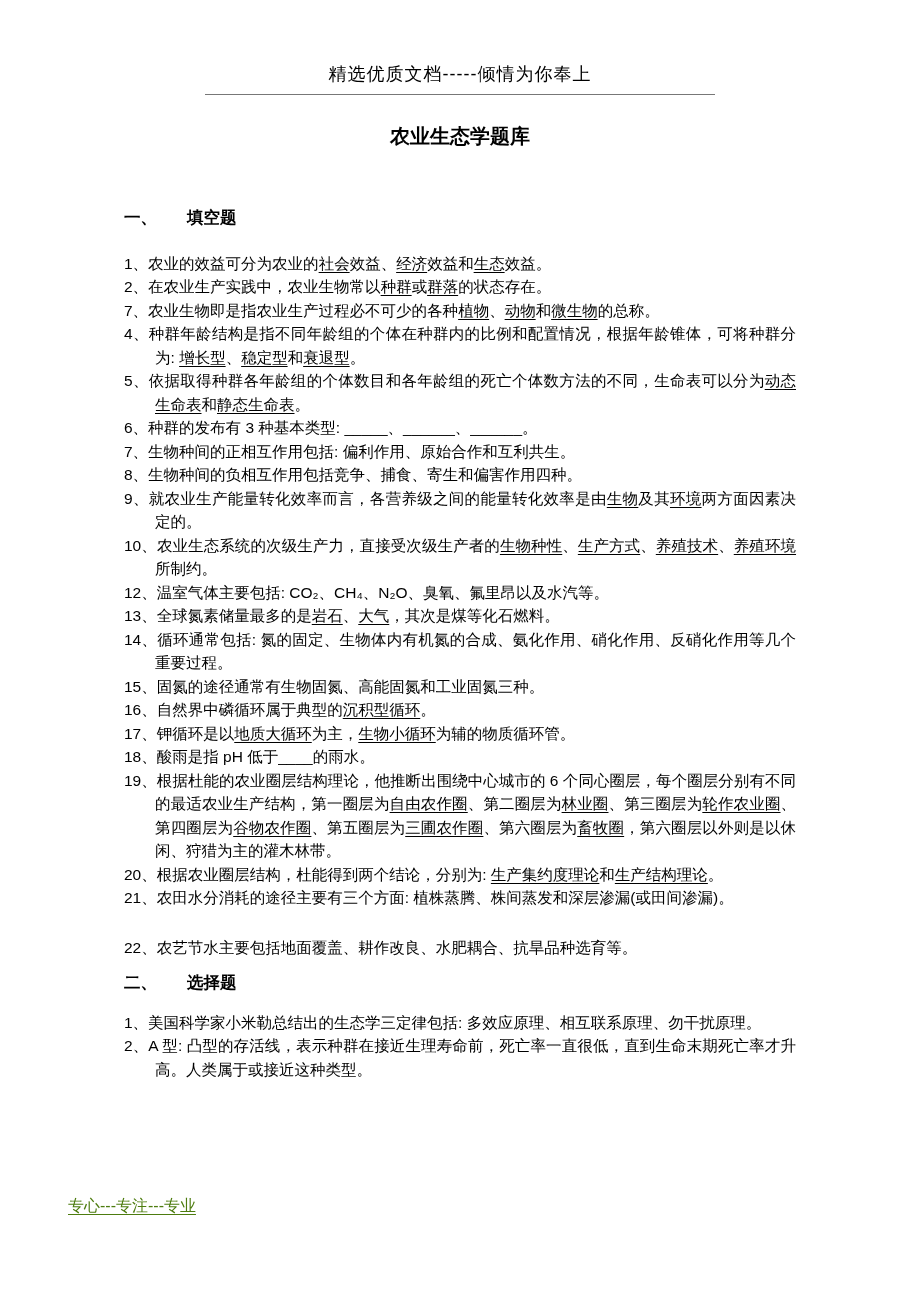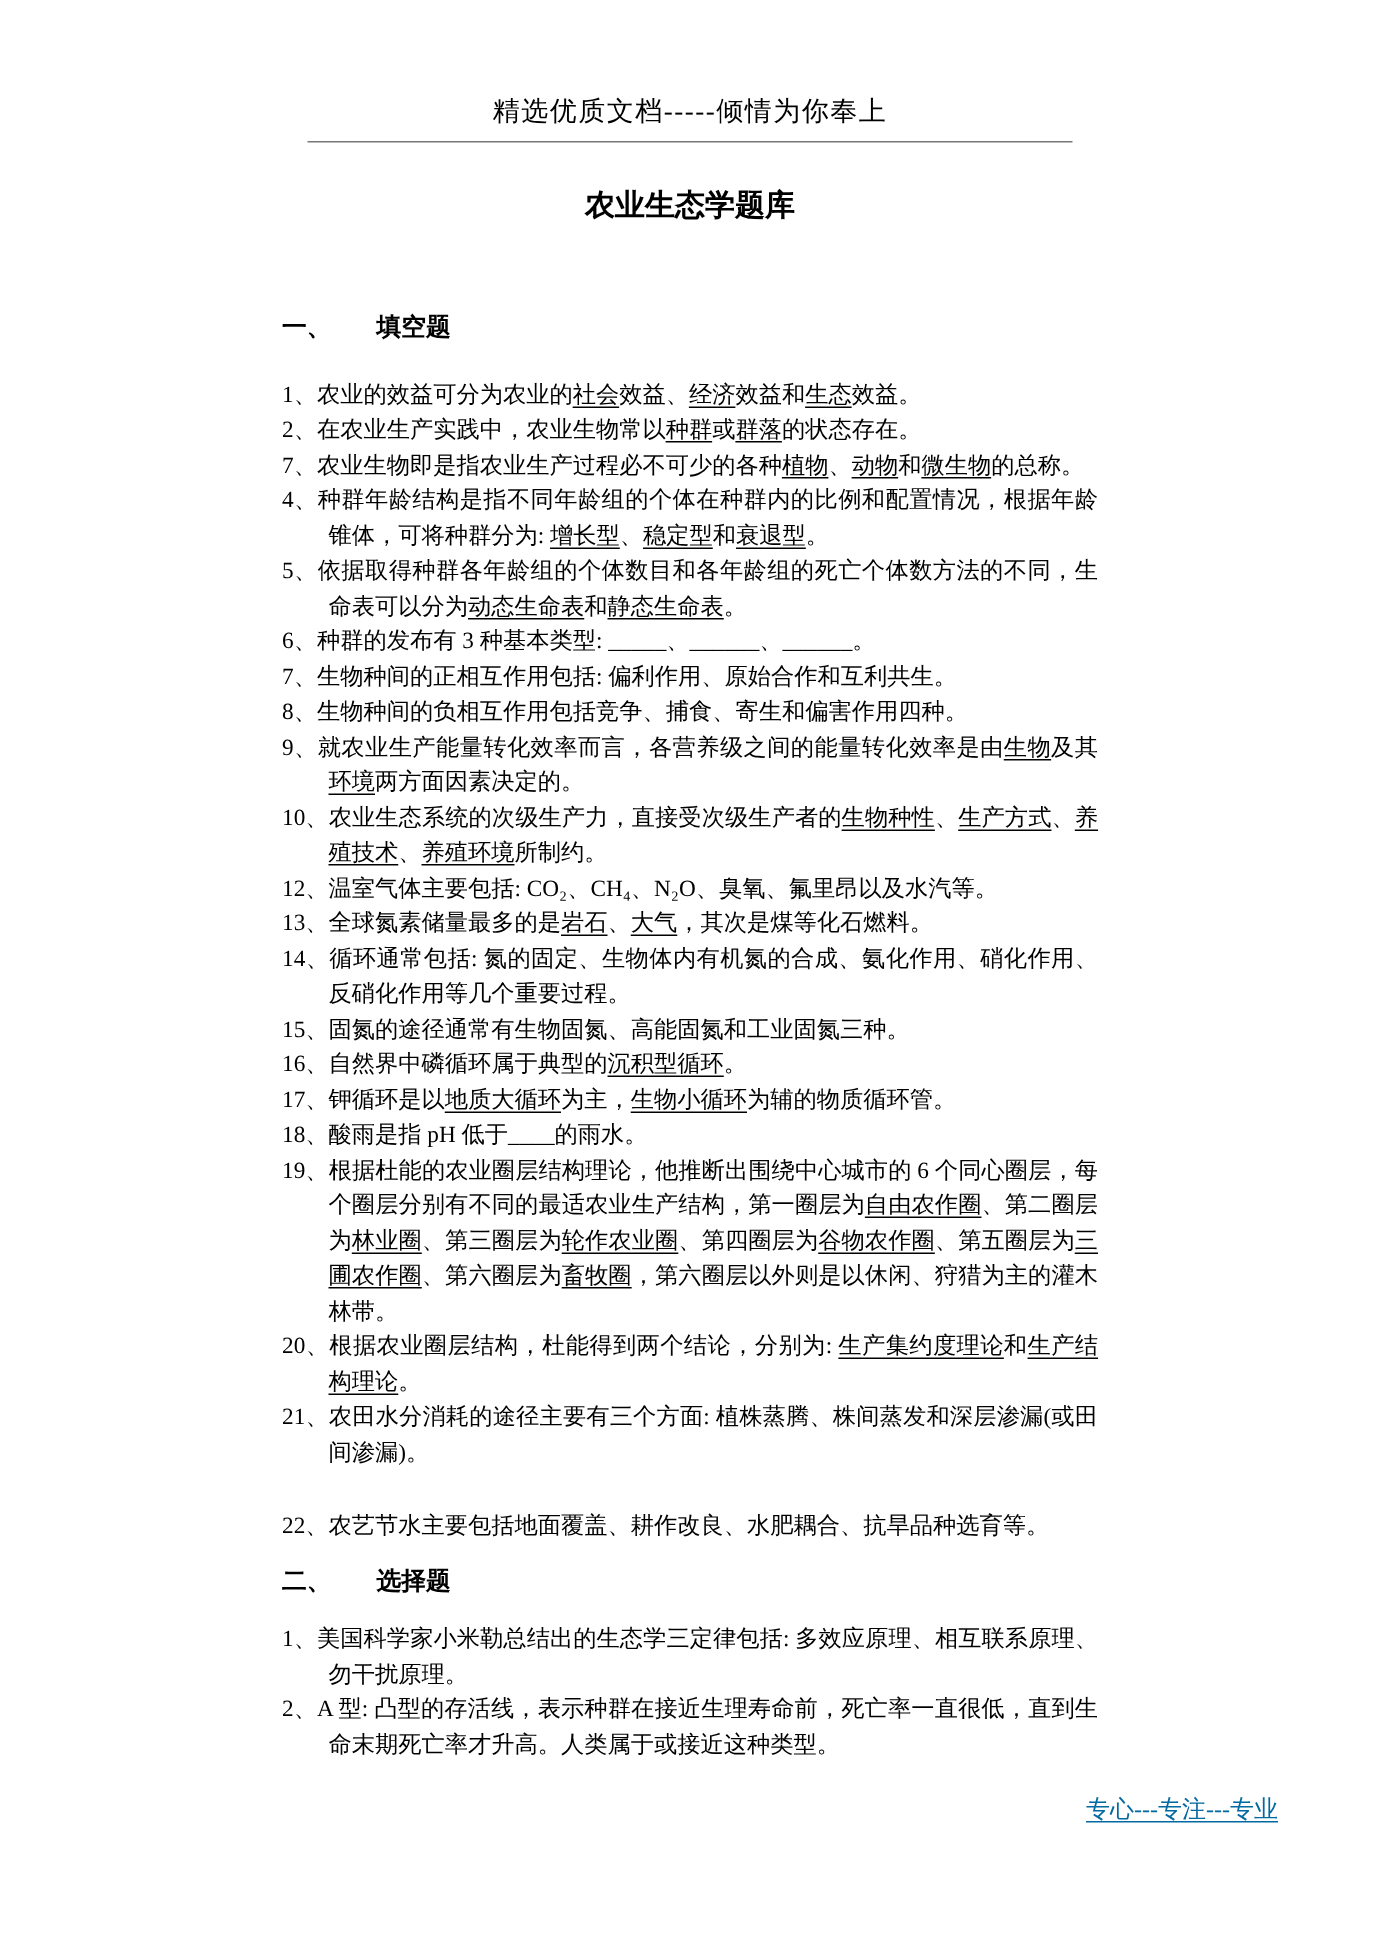--- a/index.html
+++ b/index.html
@@ -3,21 +3,21 @@
 <meta charset="utf-8">
 <style>
   * { margin:0; padding:0; box-sizing:border-box; }
   html,body { background:#ffffff; }
   .page {
     position:relative;
     width:784px;
     height:1302px;
     background:#ffffff;
     color:#000000;
-    font-family:Liberation Serif, serif;
+    font-family:Liberation Sans, sans-serif;
     overflow:hidden;
     margin:0 auto;
   }
   .header-text {
     padding-top:62px;
     text-align:center;
     font-size:18px;
     letter-spacing:1px;
   }
   .header-rule {
@@ -25,21 +25,21 @@
     border-top:1px solid #777;
     margin:8px 137px 0 137px;
   }
   .doc-title {
     margin-top:28px;
     text-align:center;
     font-size:20px;
     font-weight:bold;
   }
   .content {
-    margin:0 120px;
+    margin:0 56px;
     font-size:15.5px;
     line-height:23.5px;
     text-align:justify;
   }
   .section-heading {
     font-weight:bold;
     font-size:16.5px;
   }
   .section-1 .section-heading { margin:56px 0 22px 0; }
   .section-2 .section-heading { margin:12px 0 16px 0; }
@@ -50,25 +50,25 @@
   }
   .item.gap-before { margin-top:26px; }
   .u {
     text-decoration:underline;
     text-underline-offset:3px;
   }
   .footer {
     position:absolute;
     left:0; right:0;
     top:1196px;
-    text-align:right;
+    text-align:left;
     font-size:16px;
     text-decoration:underline;
     text-underline-offset:3px;
-    color:#0369a1;
+    color:#4d7c0f;
   }
 </style>
 </head>
 <body>
 
 <div class="page">
 
   <div class="header-text">精选优质文档-----倾情为你奉上</div>
   <hr class="header-rule">
 

